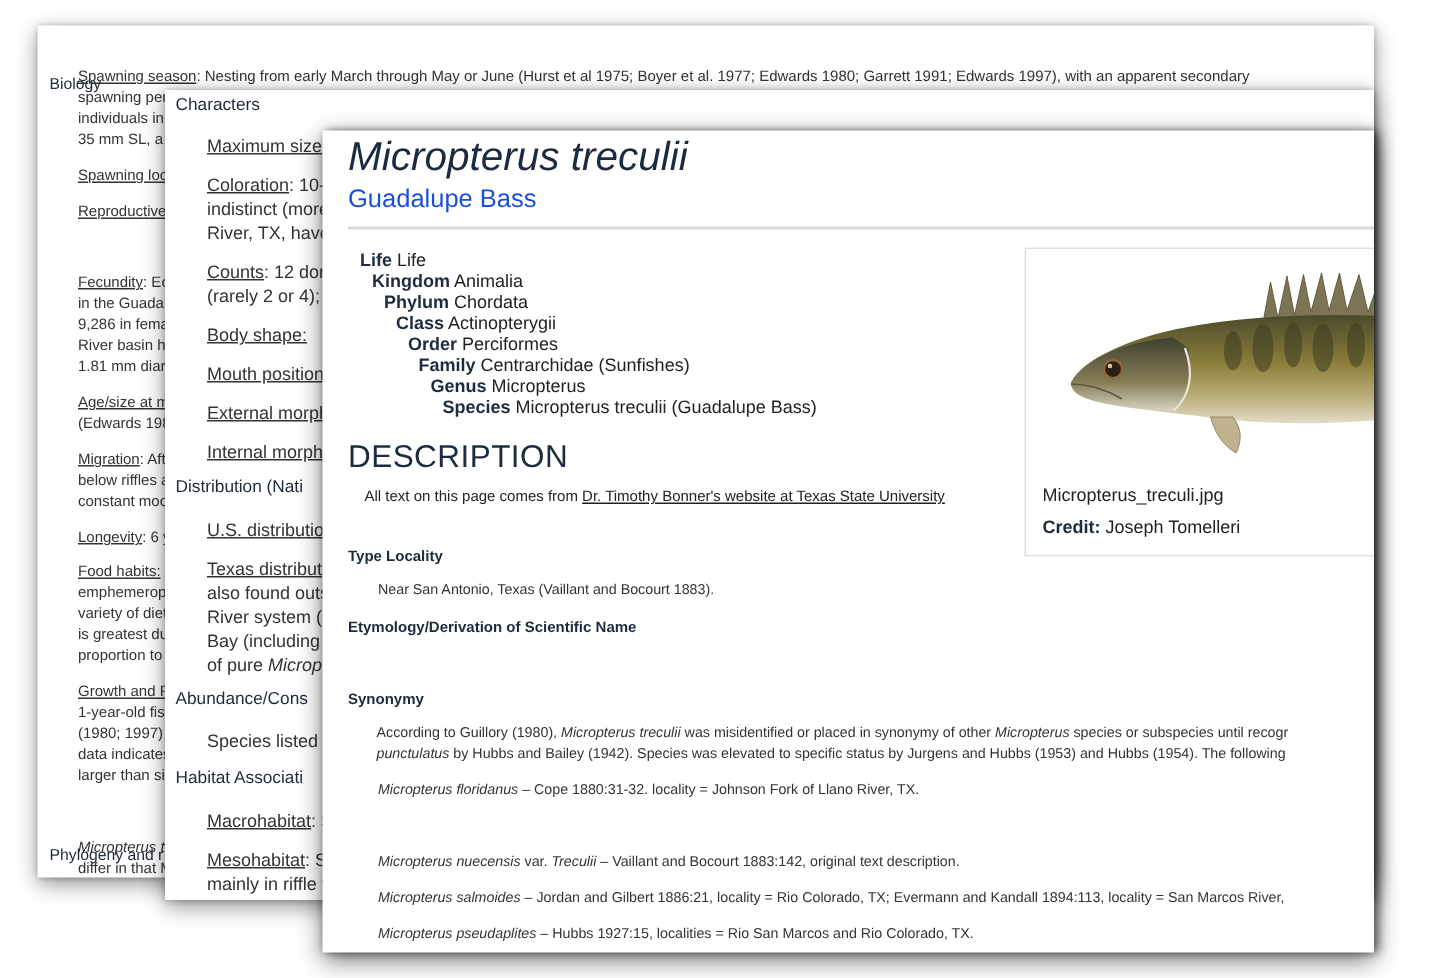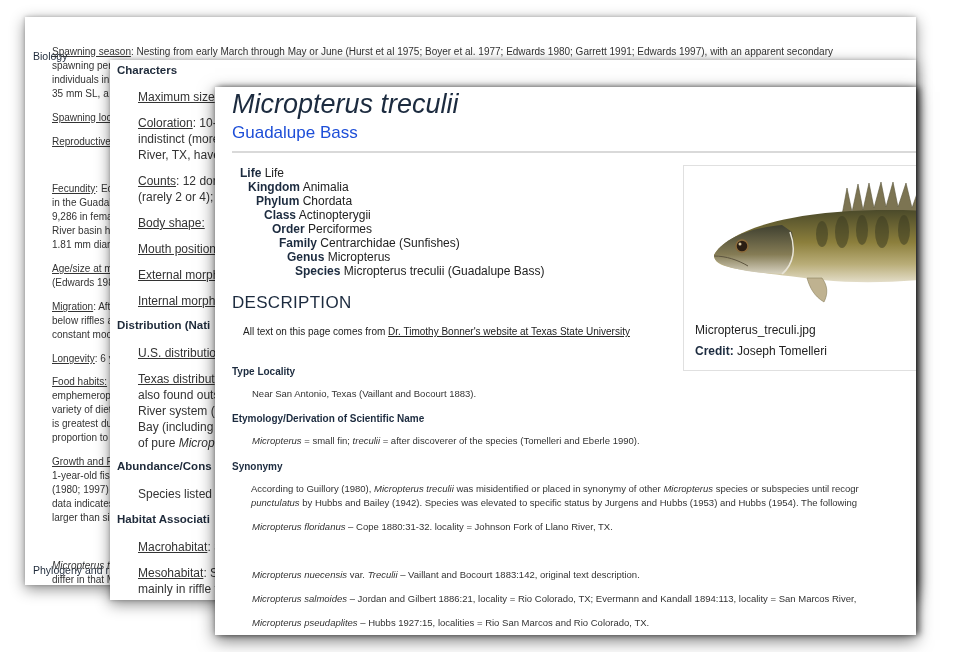--- a/index.html
+++ b/index.html
@@ -18,30 +18,30 @@
   #page3 { left:215px; top:87px; width:701px; height:548px; box-shadow: 0 5px 16px rgba(0,0,0,0.55), 0 0 5px rgba(0,0,0,0.3), 4px 0 6px rgba(0,0,0,0.4); }
 
   a, .lnk { color:#333; text-decoration:underline; }
 
   
   #page1 .sec { font-weight:normal; font-size:10.5px; color:#1e2a3a; position:absolute; left:8px;margin-top:28px; }
   #page1 .para { position:absolute; left:27px; width:850px; font-size:10px; line-height:14.5px; color:#333; }
   #page1 .para .lnk { color:#333; }
 
   
-  #page2 .sec { font-weight:bold; font-size:11.5px; color:#1e2a3a; position:absolute; left:7px; }
+  #page2 .sec { font-weight:normal; font-size:11.5px; color:#1e2a3a; position:absolute; left:7px; }
   #page2 .para { position:absolute; left:28px; width:760px; font-size:12px; line-height:16px; color:#333; }
 
   
   #p3-title { position:absolute; left:17px; top:2px; font-size:27px; font-style:italic; color:#1c2b3f; white-space:nowrap; }
   #p3-common { position:absolute; left:17px; top:36px; font-size:17px; color:#1d4ed8; white-space:nowrap; }
   #p3-rule { position:absolute; left:17px; right:0; top:64px; height:2px; background:#d9d9d9; }
   .tax { position:absolute; font-size:12px; color:#222; white-space:nowrap; line-height:14px; }
   .tax b { color:#1c2b3f; font-weight:bold; }
-  #p3-desc { position:absolute; left:17px; top:206px; font-size:17px; color:#1c2b3f; letter-spacing:0.3px; }
+  #p3-desc { position:absolute; left:17px; top:206px; font-size:21px; color:#1c2b3f; letter-spacing:0.3px; }
   #p3-source { position:absolute; left:28px; top:238px; width:450px; font-size:10px; line-height:14.5px; color:#222; }
   #p3-source a { color:#222; }
   .p3-sec { position:absolute; left:17px; font-size:10px; font-weight:bold; color:#1c2b3f; white-space:nowrap; }
   .p3-txt { position:absolute; left:37px; font-size:9.5px; color:#333; white-space:nowrap; line-height:14.5px; }
   .p3-txt i { font-style:italic; }
 
   #photo-panel {
     position:absolute; left:468px; top:78px; width:260px; height:204px;
     border:1px solid #e0e0e0; background:#fff;padding-left:35px;
   }
@@ -128,21 +128,20 @@
   <div class="tax" style="left:72px; top:163px;"><b>Genus</b> <span>Micropterus</span></div>
   <div class="tax" style="left:80px; top:177px;"><b>Species</b> <span>Micropterus treculii (Guadalupe Bass)</span></div>
 
   <div id="p3-desc">DESCRIPTION</div>
   <div id="p3-source"><span>All text on this page comes from </span><a>Dr. Timothy Bonner's website at Texas State University</a></div>
 
   <div class="p3-sec" style="top:279px;">Type Locality</div>
   <div class="p3-txt" style="top:300px;">Near San Antonio, Texas (Vaillant  and Bocourt 1883).</div>
 
   <div class="p3-sec" style="top:326px;">Etymology/Derivation of Scientific Name</div>
-  <div class="p3-txt" style="top:347px;"><i>Micropterus</i><span> = small  fin; </span><i>treculii</i><span> = after discoverer of the species (Tomelleri and Eberle  1990).</span></div>
 
   <div class="p3-sec" style="top:374px;">Synonymy</div>
   <div class="p3-txt" style="left:36px; top:395px;"><span>According to Guillory (1980), </span><i>Micropterus treculii</i><span> was misidentified or placed in synonymy of other </span><i>Micropterus</i><span> species or subspecies until recogr</span></div>
   <div class="p3-txt" style="left:36px; top:409px;"><i>punctulatus</i><span> by Hubbs and Bailey (1942). Species was  elevated to specific status by Jurgens and Hubbs (1953) and Hubbs (1954).  The following</span></div>
 
   <div class="p3-txt" style="top:433px;"><i>Micropterus floridanus</i><span> – Cope 1880:31-32. locality = Johnson Fork of  Llano River, TX.</span></div>
   <div class="p3-txt" style="top:481px;"><i>Micropterus nuecensis</i><span> var. </span><i>Treculii</i><span> – Vaillant  and Bocourt  1883:142, original text description.</span></div>
   <div class="p3-txt" style="top:505px;"><i>Micropterus salmoides</i><span> – Jordan and Gilbert 1886:21, locality = Rio  Colorado, TX; Evermann and Kandall 1894:113, locality = San Marcos River,</span></div>
   <div class="p3-txt" style="top:529px;"><i>Micropterus pseudaplites</i><span> – Hubbs 1927:15, localities = Rio San Marcos  and Rio Colorado, TX.</span></div>
 

